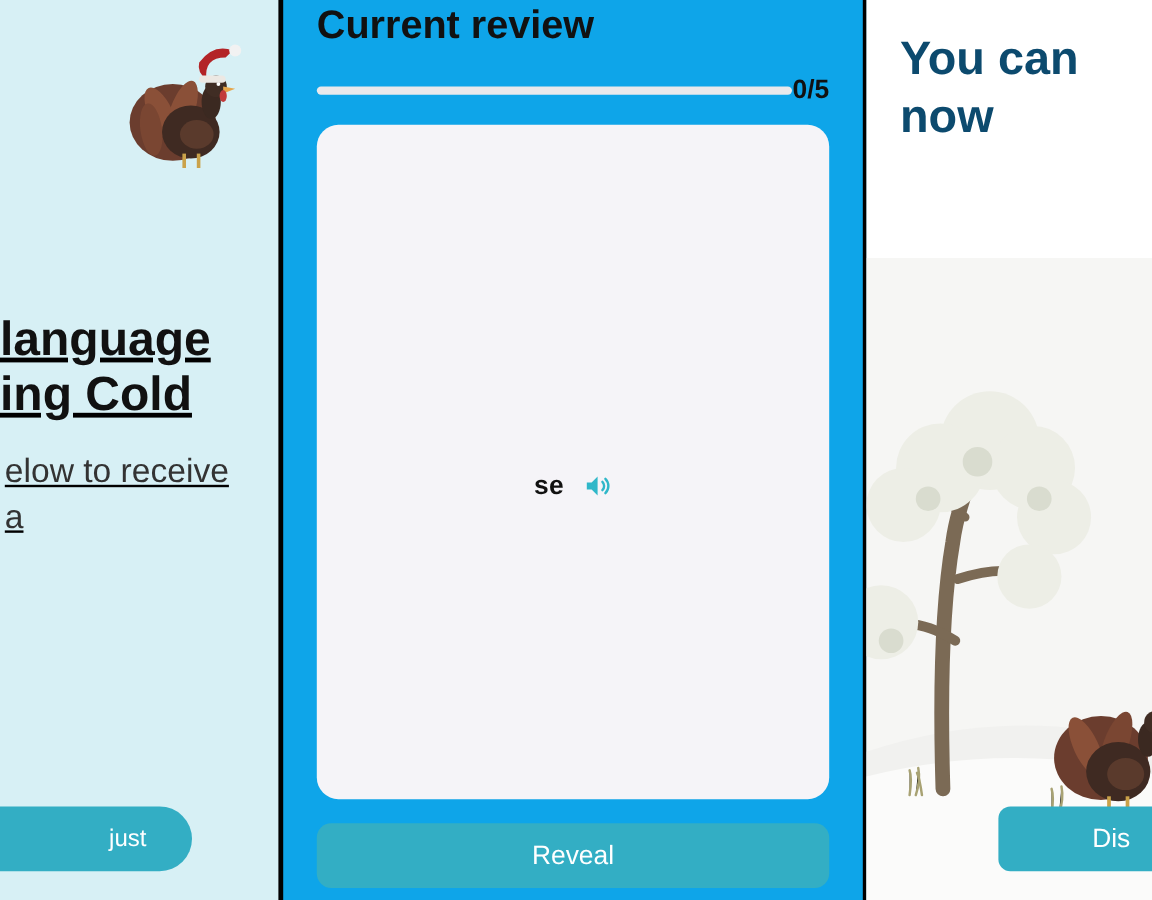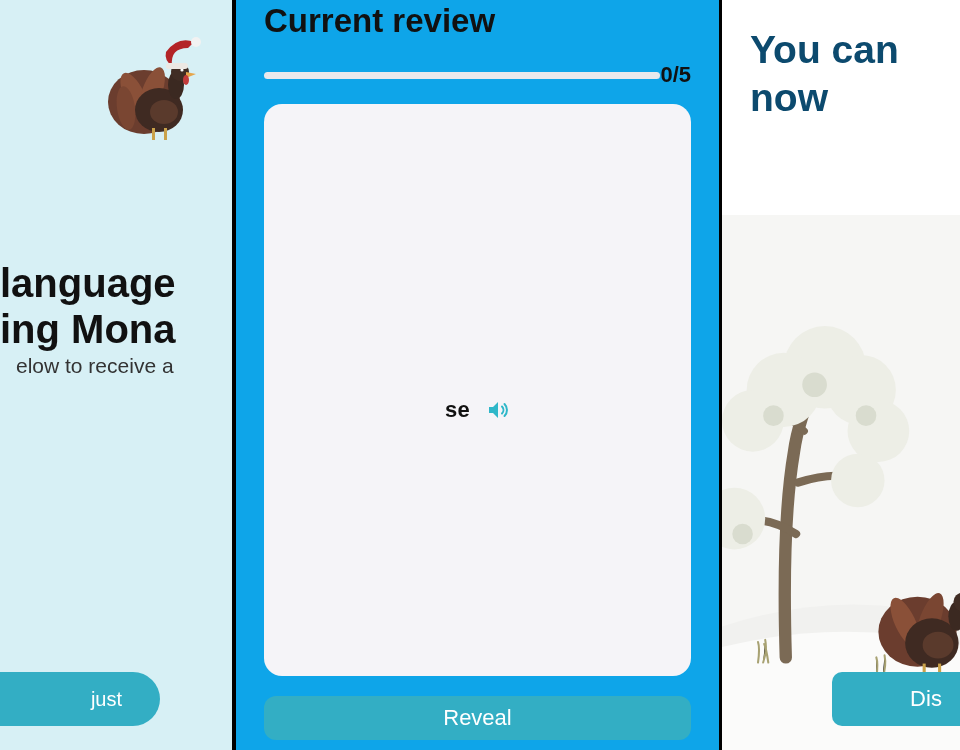--- a/index.html
+++ b/index.html
@@ -5,30 +5,30 @@
     * { margin: 0; padding: 0; box-sizing: border-box; }
     body {
       font-family: -apple-system, BlinkMacSystemFont, 'Segoe UI', Helvetica, Arial, sans-serif;
       width: 960px; height: 750px; overflow: hidden; display: flex; background: #000;
     }
     .panel { height: 100%; position: relative; overflow: hidden; }
 
     
     .panel-left {
       width: 235px; background: #d7f0f5; border-right: 3px solid #000;
-      display: flex; flex-direction: column;
+      display: flex; flex-direction: column; text-decoration: underline;
     }
     .turkey-left { position: absolute; top: 30px; right: 18px; }
     .left-heading {
       margin-top: 260px; margin-left: -20px; padding-left: 20px;
       font-size: 40px; font-weight: 700; line-height: 1.15; color: #111;
     }
     .left-body {
-      margin-left: 0; padding-left: 16px; padding-right: 24px;
-      font-size: 21px; line-height: 1.35; color: #333;
+      margin-top: 22px; margin-left: 0; padding-left: 4px; padding-right: 24px;
+      font-size: 28px; line-height: 1.35; color: #333;
     }
     .btn-primary-left {
       position: absolute; bottom: 24px; left: -90px; width: 250px; height: 54px;
       background: #33aec4; border-radius: 28px; color: #fff; font-size: 20px;
       display: flex; align-items: center; justify-content: flex-end; padding-right: 38px;
     }
 
     
     .panel-mid {
       width: 487px; background: #0ea5e9; border-left: 1px solid #000; border-right: 3px solid #000;
@@ -48,21 +48,21 @@
     }
     .card {
       margin-top: 16px; width: 100%; flex: 1; background: #f5f4f8; border-radius: 18px;
       display: flex; align-items: center; justify-content: center; position: relative;
       min-height: 520px;
     }
     .card-word { font-size: 22px; font-weight: 700; color: #111; letter-spacing: 0.2px; }
     .sound-row { display: flex; align-items: center; gap: 16px; margin-top: 39px; }
     .sound-icon { width: 24px; height: 24px; color: #2fb7c9; }
     .btn-reveal {
-      width: 100%; height: 44px; margin-top: 20px; margin-bottom: 10px;
+      width: 100%; height: 54px; margin-top: 20px; margin-bottom: 10px;
       background: #33aec4; border-radius: 12px; color: #fff; font-size: 22px;
       display: flex; align-items: center; justify-content: center;
     }
 
     
     .panel-right {
       flex: 1; background: #fff; display: flex; flex-direction: column; position: relative;
     }
     .right-heading {
       margin-top: 26px; margin-left: 28px;
@@ -112,21 +112,21 @@
       <circle cx="92" cy="12" r="5" fill="#f2f2f2"></circle>
       <rect x="62" y="33" width="22" height="6" rx="3" fill="#ece8e3"></rect>
 
       <rect x="48" y="98" width="3" height="12" fill="#caa24a"></rect>
       <rect x="60" y="98" width="3" height="12" fill="#caa24a"></rect>
     </svg>
   </div>
 
   <h1 class="left-heading">
     <span> language</span><br>
-    <span>ing Mona</span>
+    <span>ing Cold</span>
   </h1>
   <p class="left-body">
     <span>elow to receive a</span><br>
     <br>
   </p>
 
   <div class="btn-primary-left">
     <span>just</span>
   </div>
 </div>

